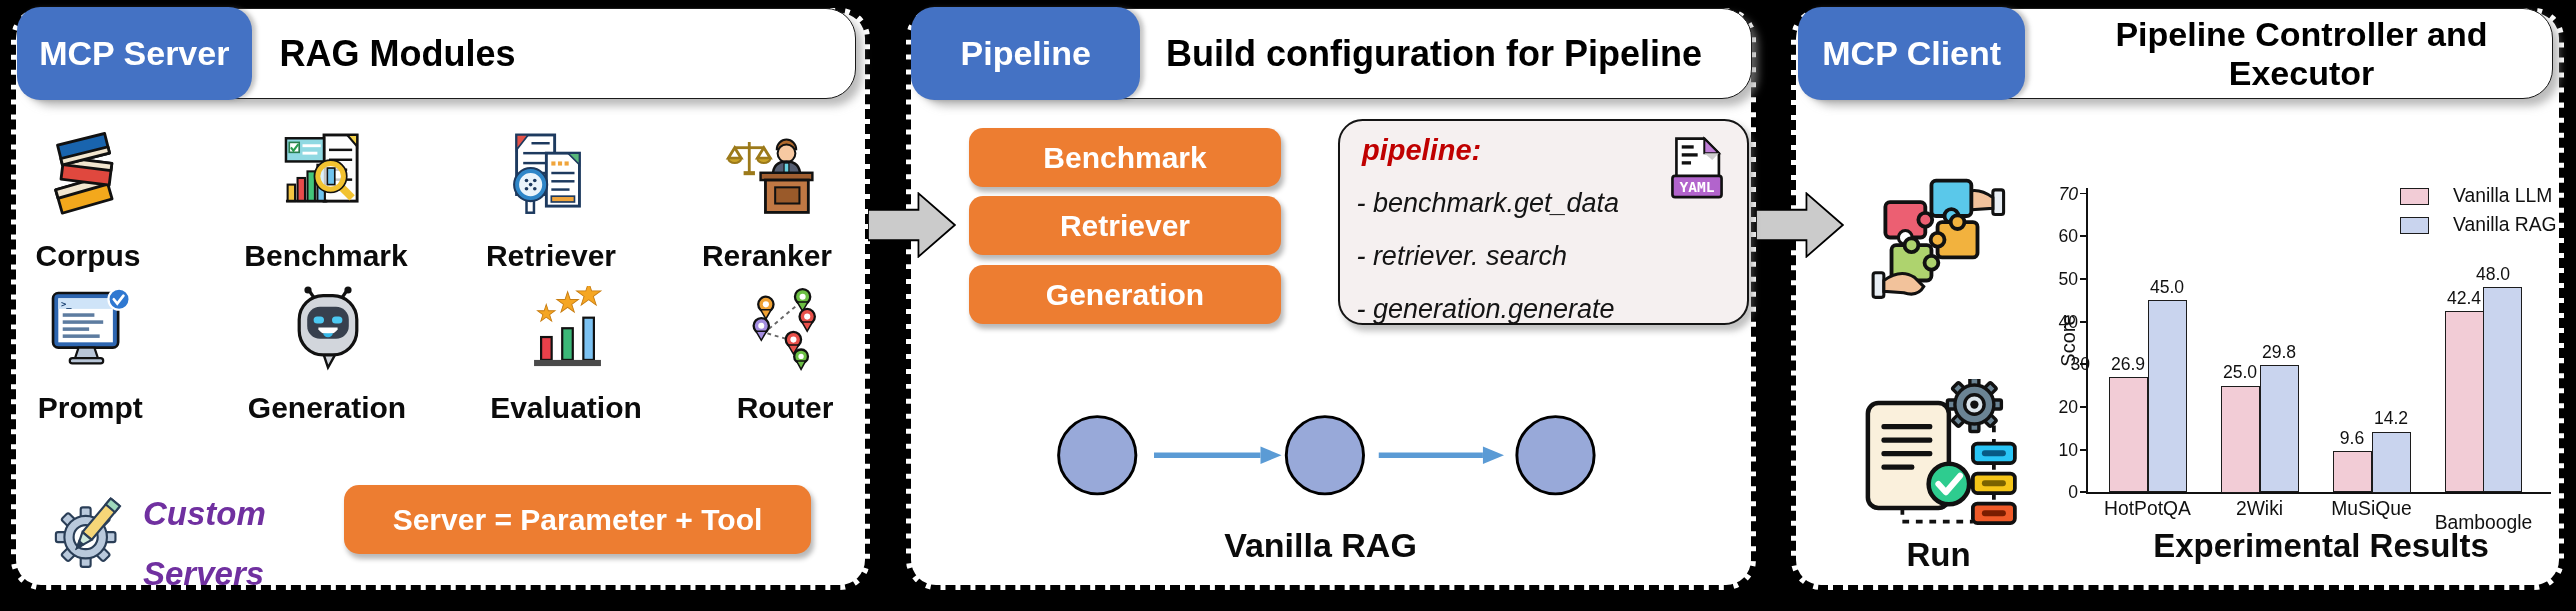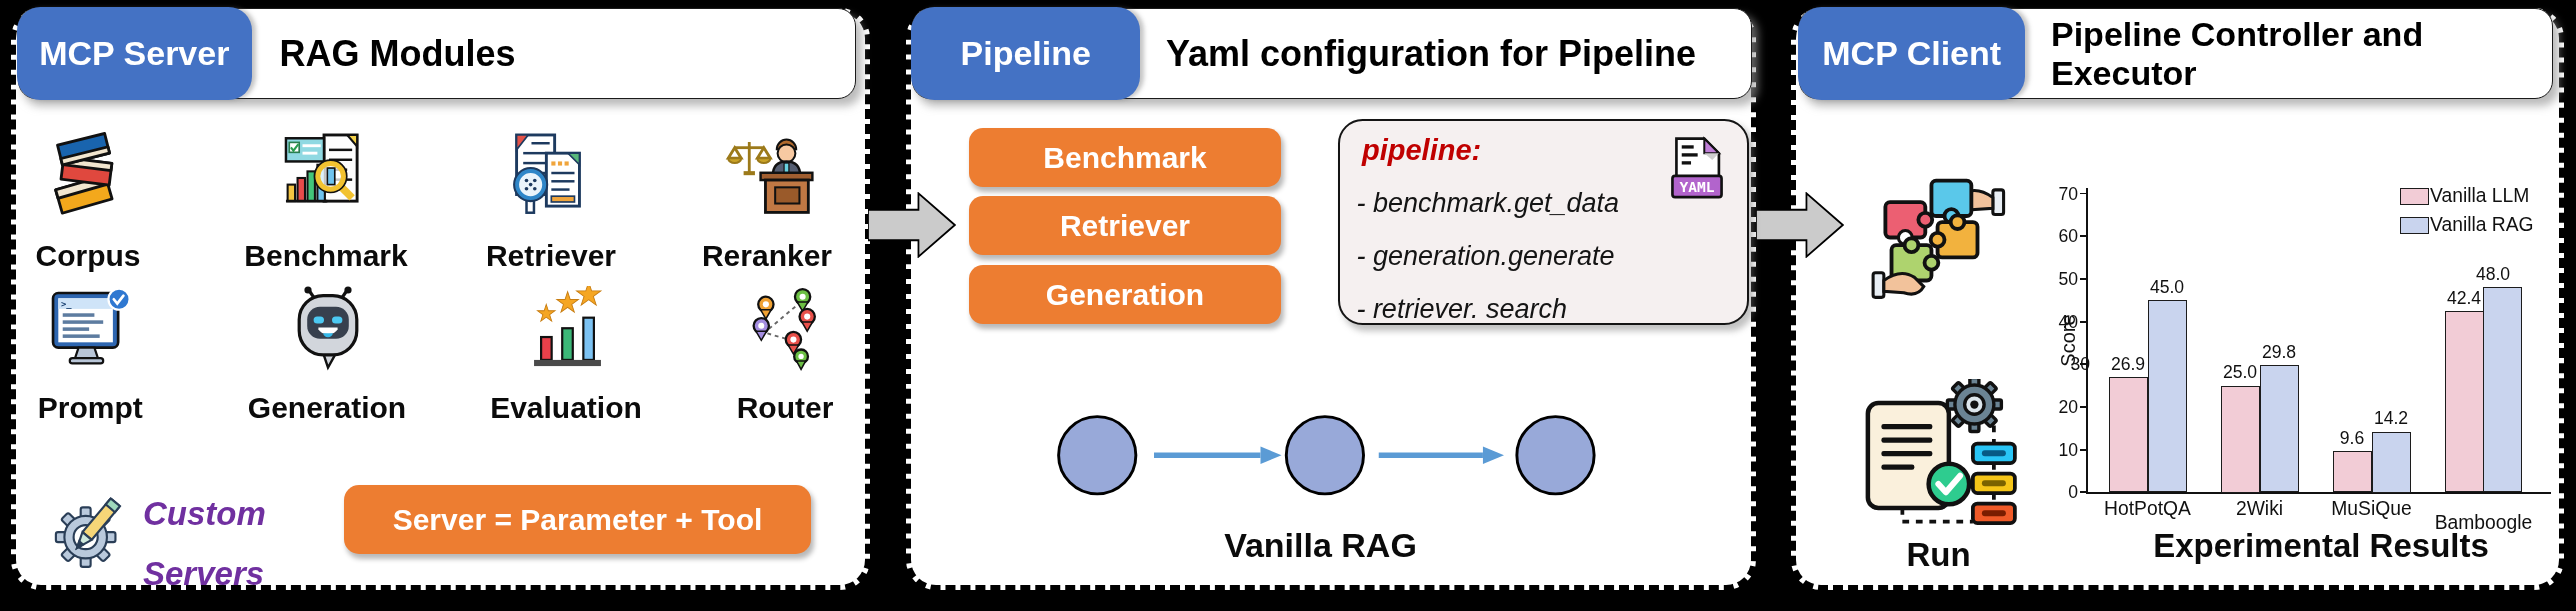--- a/index.html
+++ b/index.html
@@ -1,21 +1,21 @@
 <!DOCTYPE html>
 <html style="font-size:9.4px"><head>
 <meta charset="utf-8">
 <style>
   html,body{margin:0;padding:0;background:#000;}
   .canvas{position:relative;width:2576px;height:612px;background:#000;overflow:hidden;
           font-family:"Liberation Sans",sans-serif;color:#0b0b0b;}
   .abs{position:absolute;}
   .panel{position:absolute;background:#fff;border:5.3px dashed #000;border-radius:30px;box-sizing:border-box;}
-  .hdr{position:absolute;background:#fff;border:1.8px solid #1a1a1a;border-radius:18px;
-       box-shadow:5.9px 7px 8.2px rgba(150,150,150,.65);}
+  .hdr{position:absolute;background:#fff;border:1.8px solid #1a1a1a;border-radius:30px;
+       box-shadow:5.9px 7px 8.2px rgba(150,150,150,.65);text-align:center;}
   .tag{position:absolute;left:-1.8px;top:-1.8px;bottom:-1.8px;background:#4472c4;border-radius:23.4px;
        color:#fff;font-weight:bold;font-size:34px;display:flex;align-items:center;justify-content:center;
        box-shadow:3.5px 0 4.7px rgba(90,90,90,.35);}
   .hdr-title{position:absolute;top:0;bottom:0;display:flex;align-items:center;font-weight:bold;font-size:36px;color:#000;}
   .hdr-title.small{font-size:34px;}
   .modlabel{position:absolute;font-size:30px;font-weight:bold;text-align:center;color:#0b0b0b;}
   .pill{position:absolute;background:#ed7d31;color:#fff;font-weight:bold;border-radius:15px;
         display:flex;align-items:center;justify-content:center;box-shadow:2.9px 4.1px 5.3px rgba(0,0,0,.28);}
   .pill.formula{font-size:30px;}
   .pill.pbtn{font-size:30px;}
@@ -26,42 +26,42 @@
   .big-label{position:absolute;font-weight:bold;text-align:center;color:#0b0b0b;font-size:34px;}
   .custom-line{position:absolute;font-size:33px;font-weight:bold;font-style:italic;color:#7030a0;}
   
   .ctick-label{position:absolute;font-size:17.6px;text-align:right;color:#111;}
   .ctick-mark{position:absolute;background:#111;}
   .cline{position:absolute;background:#111;}
   .cbar{position:absolute;box-sizing:border-box;border:1.8px solid #1c1c1c;}
   .cval{position:absolute;font-size:17.6px;text-align:center;color:#111;}
   .ccat{position:absolute;font-size:19.3px;text-align:center;color:#111;}
   .clegend{position:absolute;display:flex;flex-direction:column;gap:7px;}
-  .clrow{display:flex;align-items:center;gap:1px;font-size:19.3px;color:#111;}
+  .clrow{display:flex;align-items:center;gap:24px;font-size:19.3px;color:#111;}
   .clswatch{width:29px;height:17px;border:1.8px solid #1c1c1c;box-sizing:border-box;}
   .cylabel{position:absolute;font-size:20px;color:#111;transform:rotate(-90deg);transform-origin:center;}
 </style>
 </head>
 <body>
 
 <div class="canvas">
 
   <div class="panel" style="left:10.5px;top:8.2px;width:859px;height:582px;"></div>
 
   <div class="panel" style="left:906px;top:8.2px;width:850px;height:582px;"></div>
 
   <div class="panel" style="left:1791px;top:8.2px;width:773px;height:582px;"></div>
 
   <div class="hdr" style="left:17.6px;top:8.2px;width:836px;height:89px;">
     <div class="tag" style="width:235px;">MCP Server</div>
     <div class="hdr-title" style="left:261px;">RAG Modules</div>
   </div>
   <div class="hdr" style="left:912px;top:8.2px;width:838px;height:89px;">
     <div class="tag" style="width:229px;">Pipeline</div>
-    <div class="hdr-title" style="left:253px;">Yaml configuration for Pipeline</div>
+    <div class="hdr-title" style="left:253px;">Build configuration for Pipeline</div>
   </div>
   <div class="hdr" style="left:1799px;top:8.2px;width:752px;height:89px;">
     <div class="tag" style="width:227px;">MCP Client</div>
     <div class="hdr-title small" style="left:251px;">Pipeline Controller and Executor</div>
   </div>
 
   <svg class="abs" style="left:868px;top:192px;" width="88" height="66" viewBox="0 0 150 112">
     <polygon points="0,30 86,30 86,2 148,56 86,110 86,82 0,82" fill="#cbcbcb" stroke="#000" stroke-width="3"></polygon>
   </svg>
   <svg class="abs" style="left:1756px;top:192px;" width="88" height="66" viewBox="0 0 150 112">
@@ -265,22 +265,22 @@
   <div class="pill formula" style="left:344px;top:485px;width:467px;height:69px;">Server = Parameter + Tool</div>
 
   <div class="pill pbtn" style="left:969px;top:128px;width:312px;height:59px;border-radius:14px;">Benchmark</div>
   <div class="pill pbtn" style="left:969px;top:196px;width:312px;height:59px;border-radius:14px;">Retriever</div>
   <div class="pill pbtn" style="left:969px;top:265px;width:312px;height:59px;border-radius:14px;">Generation</div>
 
   <div class="codebox" style="left:1338px;top:119px;width:407px;height:202px;">
     <div class="code-head" style="left:22px;top:13px;">pipeline:</div>
     <div class="abs" style="left:16.4px;top:56px;">
       <div class="code-line">- benchmark.get_data</div>
+      <div class="code-line">- retriever. search</div>
       <div class="code-line">- generation.generate</div>
-      <div class="code-line">- retriever. search</div>
     </div>
     <svg class="abs" style="left:327px;top:14.6px;" width="60" height="73" viewBox="0 0 90 110">
       <path d="M14 4 H56 L78 26 V88 H14 Z" fill="#fff" stroke="#111" stroke-width="4"></path>
       <path d="M56 4 L56 26 H78 Z" fill="#c07fd8" stroke="#111" stroke-width="3"></path>
       <path d="M56 26 L78 26 L68 36 Z" fill="#cfcfcf"></path>
       <g fill="#111">
           <rect x="22" y="14" width="18" height="5"></rect>
           <rect x="22" y="26" width="24" height="5"></rect>
           <rect x="22" y="38" width="14" height="5"></rect>
         </g>
@@ -366,21 +366,21 @@
       <div class="ctick-label" style="left: 0px; top: 221px; width: 29px;">20</div>
       <div class="ctick-mark" style="left: 31px; top: 230px; width: 7.6px; height: 1.8px;"></div>
       <div class="ctick-label" style="left: 12px; top: 178px; width: 29px;">30</div>
       <div class="ctick-mark" style="left: 31px; top: 187px; width: 7.6px; height: 1.8px;"></div>
       <div class="ctick-label" style="left: 0px; top: 136px; width: 29px;">40</div>
       <div class="ctick-mark" style="left: 31px; top: 145px; width: 7.6px; height: 1.8px;"></div>
       <div class="ctick-label" style="left: 0px; top: 93px; width: 29px;">50</div>
       <div class="ctick-mark" style="left: 31px; top: 102px; width: 7.6px; height: 1.8px;"></div>
       <div class="ctick-label" style="left: 0px; top: 50px; width: 29px;">60</div>
       <div class="ctick-mark" style="left: 31px; top: 59px; width: 7.6px; height: 1.8px;"></div>
-      <div class="ctick-label" style="left: 0px; top: 7.6px; width: 29px;">70</div>
+      <div class="ctick-label" style="left: 0px; top: 7.6px; width: 29px; font-style: italic;">70</div>
       <div class="ctick-mark" style="left: 31px; top: 16.7px; width: 7.6px; height: 1.8px;"></div>
       <div class="cylabel" style="left: -16.4px; top: 153px; width: 70px; text-align: center;">Score</div>
       <div class="cbar" style="left: 60px; top: 201px; width: 39px; height: 115px; background: rgb(242, 204, 214); border-color: rgb(28, 28, 28);"></div>
       <div class="cval" style="left: 44px; top: 178px; width: 70px;">26.9</div>
       <div class="cbar" style="left: 99px; top: 124px; width: 39px; height: 192px; background: rgb(201, 212, 238); border-color: rgb(28, 28, 28);"></div>
       <div class="cval" style="left: 83px; top: 101px; width: 70px;">45.0</div>
       <div class="ccat" style="left: 40px; top: 322px; width: 117px;">HotPotQA</div>
       <div class="cbar" style="left: 172px; top: 210px; width: 39px; height: 107px; background: rgb(242, 204, 214); border-color: rgb(28, 28, 28);"></div>
       <div class="cval" style="left: 156px; top: 186px; width: 70px;">25.0</div>
       <div class="cbar" style="left: 211px; top: 189px; width: 39px; height: 127px; background: rgb(201, 212, 238); border-color: rgb(28, 28, 28);"></div>

